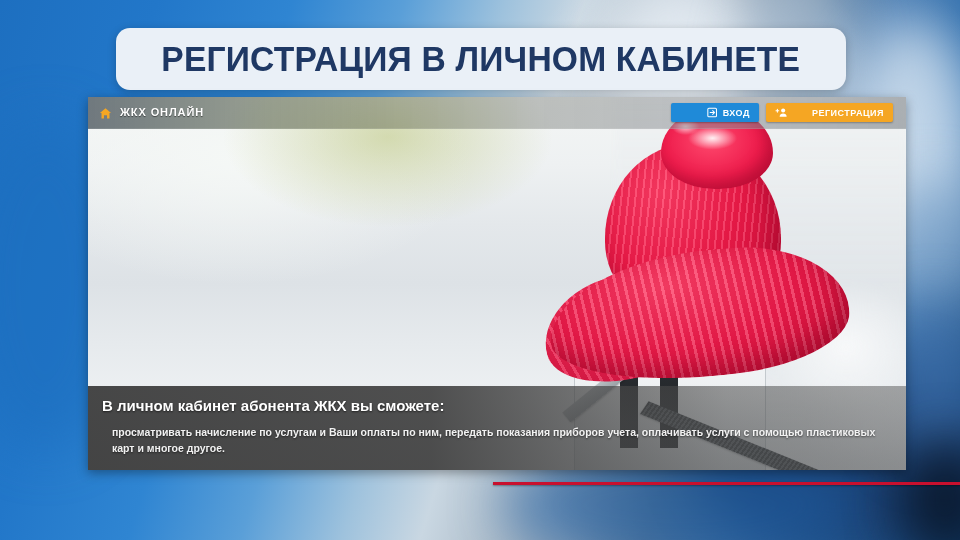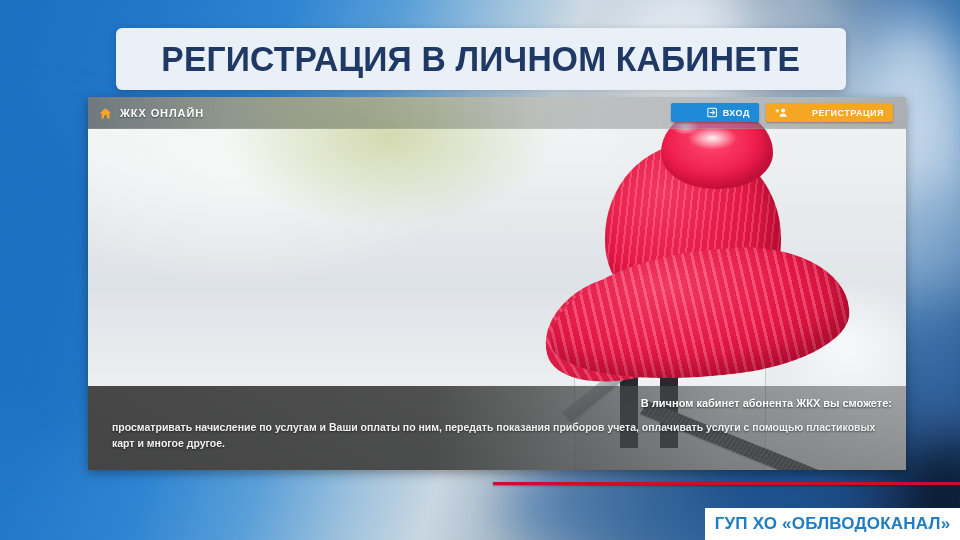--- a/index.html
+++ b/index.html
@@ -52,21 +52,21 @@
   .blob-i { left: 900px; top: 440px;  width: 90px;  height: 120px; background: rgba(8,20,38,.85); }
 
   
   .title-plate {
     position: absolute;
     left: 116px;
     top: 28px;
     width: 730px;
     height: 62px;
     background: #eaf0f7;
-    border-radius: 6px;
+    border-radius: 14px;
     box-shadow: 0 2px 9px rgba(0,0,0,.22);
     display: flex;
     align-items: center;
     justify-content: center;
   }
   .title-text {
     color: #1f3864;
     font-size: 35px;
     font-weight: bold;
     letter-spacing: .2px;
@@ -204,21 +204,21 @@
     left: 0; right: 0; top: 0;
     height: 31px;
     display: flex;
     align-items: center;
     background: linear-gradient(90deg,
       rgba(60,72,80,.72) 0%, rgba(86,96,74,.58) 22%,
       rgba(112,118,96,.52) 38%, rgba(132,136,132,.50) 54%,
       rgba(140,144,148,.52) 72%, rgba(120,126,132,.58) 100%);
     border-bottom: 1px solid rgba(255,255,255,.10);
   }
-  .brand { display: flex; align-items: center; gap: 8px; padding-left: 11px; }
+  .brand { display: flex; align-items: flex-start; gap: 8px; padding-left: 11px; }
   .home-icon { width: 13px; height: 13px; display: block; }
   .brand-text {
     color: #ffffff;
     font-size: 11px;
     font-weight: bold;
     letter-spacing: .9px;
     text-shadow: 0 1px 1px rgba(0,0,0,.5);
   }
   .header-actions {
     margin-left: auto;
@@ -250,25 +250,24 @@
   .caption {
     position: absolute;
     left: 0; right: 0; bottom: 0;
     height: 84px;
     padding: 11px 14px 0 14px;
     box-sizing: border-box;
     background: linear-gradient(90deg, rgba(58,58,58,.93) 0%, rgba(62,62,62,.90) 42%, rgba(70,70,70,.72) 62%, rgba(74,74,74,.55) 78%, rgba(70,70,70,.45) 100%);
   }
   .caption-title {
     color: #ffffff;
-    font-size: 11px;
+    font-size: 15px;
     font-weight: bold;
     margin: 0 0 7px 0;
     text-shadow: 0 1px 2px rgba(0,0,0,.6);
-    text-align: right;
   }
   .caption-body {
     color: #f2f2f2;
     font-size: 10.5px;
     font-weight: bold;
     line-height: 16px;
     margin: 10px;
     max-width: 778px;
     text-shadow: 0 1px 2px rgba(0,0,0,.55);
   }
@@ -383,17 +382,14 @@
     </div>
 
     <div class="caption">
       <p class="caption-title">В личном кабинет абонента ЖКХ вы сможете:</p>
       <p class="caption-body">просматривать начисление по услугам и Ваши оплаты по ним, передать показания приборов учета, оплачивать услуги с помощью пластиковых карт и многое другое.</p>
     </div>
   </div>
 
   <div class="red-rule"></div>
 
-  <div class="footer-plate">
-    <span class="footer-text">ГУП ХО «ОБЛВОДОКАНАЛ»</span>
-  </div>
 
 </div>
 
 </body></html>

